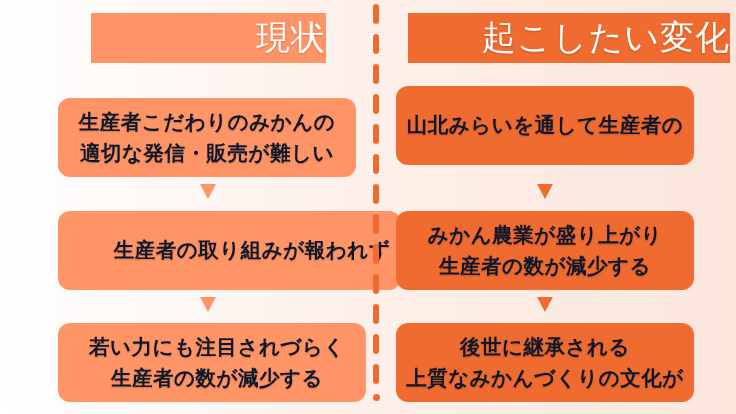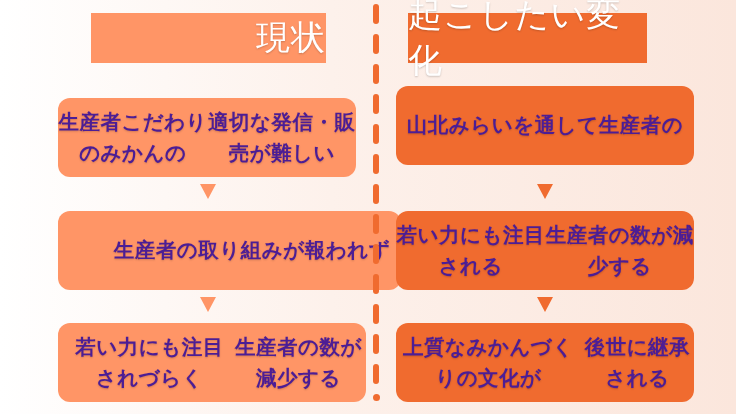--- a/index.html
+++ b/index.html
@@ -8,25 +8,25 @@
     background: linear-gradient(90deg, #ffffff 0%, #fdf1eb 45%, #fbe6dc 100%);
     font-family: "DejaVu Sans", sans-serif;
   }
   .title {
     position: absolute; top: 13px; height: 50px;
     display: flex; align-items: center; justify-content: flex-end;
     color: #ffffff; font-size: 34px; letter-spacing: 1px;
     text-shadow: 0 1px 2px rgba(0,0,0,0.2);
   }
   .title.left { left: 91px; width: 235px; background: #ff9566; }
-  .title.right { left: 408px; width: 239px; background: #f06b2f; }
+  .title.right { left: 408px; width: 322px; background: #f06b2f; }
   .box {
     position: absolute; width: 298px; height: 79px; border-radius: 12px;
-    display: flex; flex-direction: row; align-items: center; justify-content: center;
-    color: #4c1d95; font-weight: bold; font-size: 20.5px; line-height: 31px;
+    display: flex; flex-direction: column; align-items: center; justify-content: center;
+    color: #0f172a; font-weight: bold; font-size: 20.5px; line-height: 31px;
     text-align: center; letter-spacing: 0.5px;
     text-shadow: 0 1px 2px rgba(0,0,0,0.18);
   }
   .box.left { left: 58px; background: #ff9566; }
   .box.right { left: 396px; background: #f06b2f; }
   .arrow {
     position: absolute; width: 0; height: 0;
     border-left: 8px solid transparent; border-right: 8px solid transparent;
     border-top: 15px solid #ff9566;
   }
@@ -78,20 +78,20 @@
     <div class="dash"></div>
   <div class="dash"></div>
     <div class="dot"></div>
 </div>
 
 <div class="box right" style="top:86px;">
   <span>山北みらいを通して生産者の</span>
 </div>
 <div class="arrow right" style="left:537px; top:184px;"></div>
 <div class="box right" style="top:211px;">
-  <span>若い力にも注目される</span>
+  <span>みかん農業が盛り上がり</span>
   <span>生産者の数が減少する</span>
 </div>
 <div class="arrow right" style="left:537px; top:297px;"></div>
 <div class="box right" style="top:323px;">
+  <span>後世に継承される</span>
   <span>上質なみかんづくりの文化が</span>
-  <span>後世に継承される</span>
 </div>
 
 </body></html>

